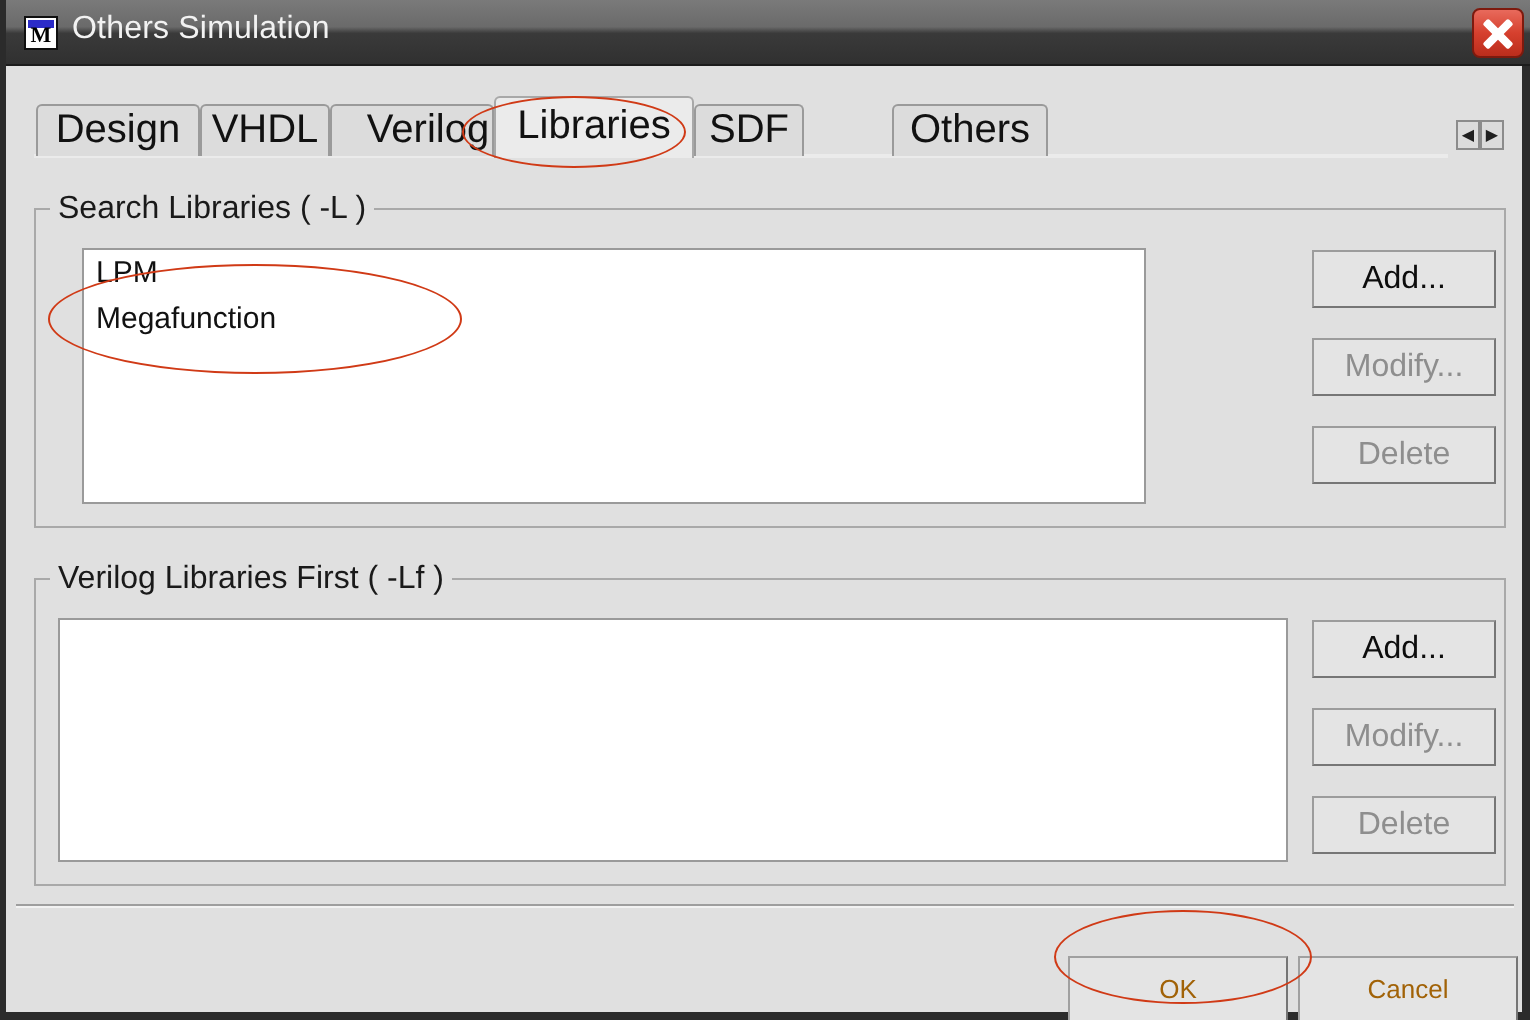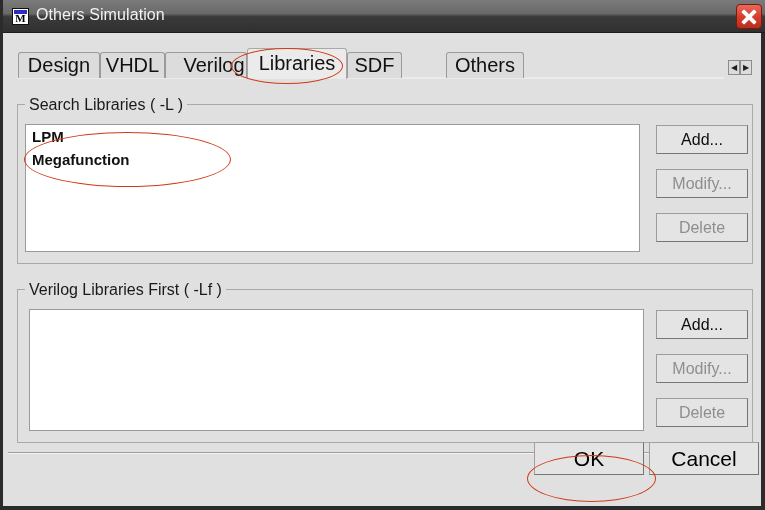--- a/index.html
+++ b/index.html
@@ -217,30 +217,30 @@
     position: absolute;
     left: 5px; top: 452px;
     width: 749px;
     height: 2px;
     border-top: 1px solid #9e9e9e;
     border-bottom: 1px solid #f2f2f2;
     box-sizing: border-box;
   }
   .dlgbtn {
     position: absolute;
-    top: 442px;
+    top: 478px;
     width: 110px;
     height: 33px;
     box-sizing: border-box;
     background: #e4e4e4;
     border: 1px solid #a0a0a0;
     border-right-color: #757575;
     border-bottom-color: #757575;
-    font-size: 21px;
-    color: #000000;
+    font-size: 13px;
+    color: #a16207;
     text-align: center;
     line-height: 31px;
     cursor: pointer;
   }
 
   
   .annot {
     position: absolute;
     border: 1.6px solid #d03a16;
     border-radius: 50%;
@@ -278,21 +278,21 @@
 
   <div class="tab-scroll">
     <div class="sbtn">◀</div>
     <div class="sbtn">▶</div>
   </div>
 
   <div class="group" style="left:14px; top:96px; width:736px; height:168px;">
     <div class="gborder"></div>
     <div class="glabel">Search Libraries ( -L )</div>
 
-    <div class="listbox" style="left:8px; top:28px; width:615px; height:128px;font-weight:bold;">
+    <div class="listbox" style="left:24px; top:28px; width:532px; height:128px;">
       <div class="item">LPM</div>
       <div class="item">Megafunction</div>
     </div>
 
     <div class="sidebtn" style="left:639px; top:29px;">Add...</div>
     <div class="sidebtn disabled" style="left:639px; top:73px;">Modify...</div>
     <div class="sidebtn disabled" style="left:639px; top:117px;">Delete</div>
   </div>
 
   <div class="group" style="left:14px; top:281px; width:736px; height:162px;">

